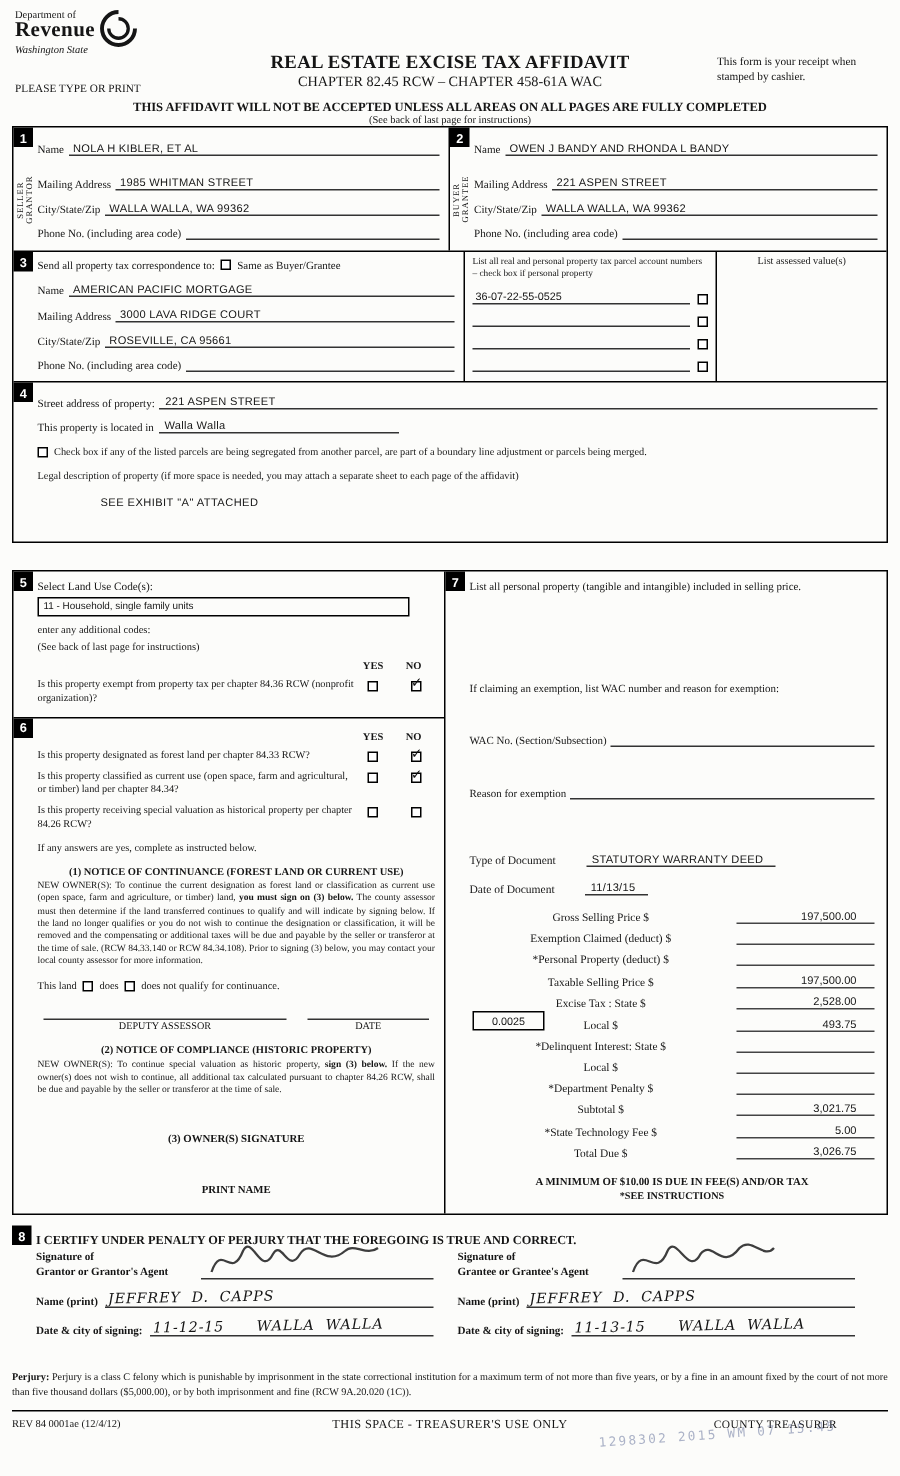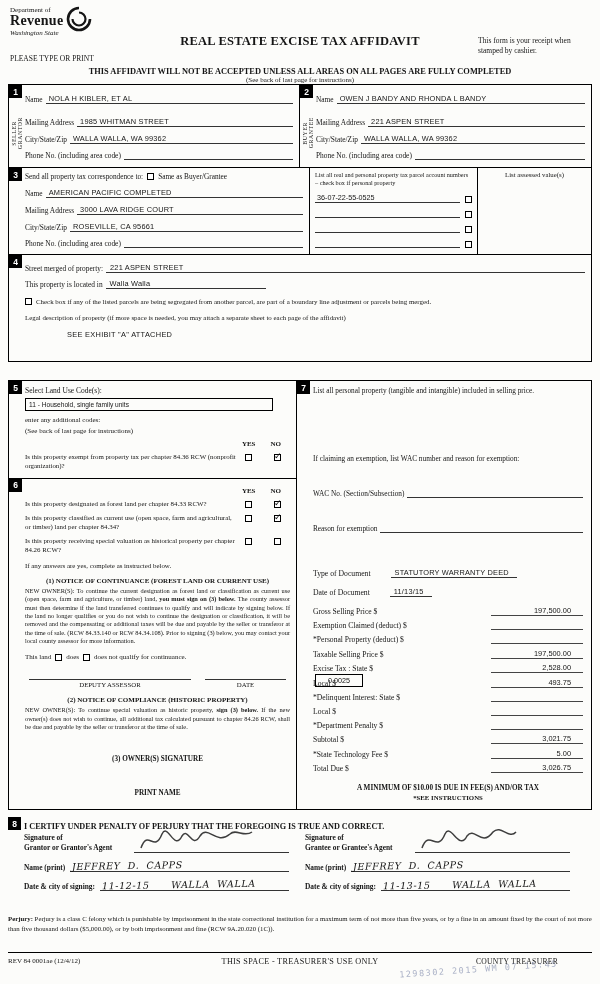--- a/index.html
+++ b/index.html
@@ -89,21 +89,21 @@
 .pplabel{font-size:7.3px;line-height:1.4;margin-top:2px}
 .sp58{height:58px}
 .sp26{height:26px}
 .exlabel{font-size:7.3px}
 .wacrow{display:flex;align-items:flex-start;font-size:7.3px;margin-top:26px}
 .wacrow .wval{flex:1;border-bottom:1px solid #333;min-height:9px;margin-left:3px}
 .docrow{display:flex;align-items:flex-end;font-size:7.7px;margin-top:9px}
 .docrow .dval{font-family:"Liberation Sans",sans-serif;font-size:7.4px;border-bottom:1px solid #333;padding:0 8px 0 4px;margin-left:20px;letter-spacing:.2px;min-height:9px}
 .money{margin-top:9px}
 .mrow{display:flex;align-items:flex-end;margin-top:4.5px;position:relative}
-.mlabel{flex:1;text-align:left;font-size:7.6px;padding-right:3px;white-space:nowrap}
+.mlabel{flex:1;text-align:center;font-size:7.6px;padding-right:3px;white-space:nowrap}
 .mval{width:92px;border-bottom:1px solid #444;font-family:"Liberation Sans",sans-serif;font-size:7.4px;text-align:right;padding:0 12px 0 0;min-height:9.5px}
 .ratebox{position:absolute;left:2px;bottom:1px;border:1px solid #000;font-family:"Liberation Sans",sans-serif;font-size:7.2px;padding:1px 12px}
 .minnote{text-align:center;font-weight:bold;font-size:7.2px;margin-top:11px}
 .seeinstr{text-align:center;font-weight:bold;font-size:6.8px;margin-top:2px}
 
 
 .s8{position:relative;padding:4px 6px 0 16px;margin-top:7px;min-height:88px}
 .certify{text-align:left;font-weight:bold;font-size:8.2px;margin-top:1px}
 .sigcols{display:flex;margin-top:2px}
 .sigcol{position:relative;width:50%;padding-right:16px}
@@ -111,21 +111,21 @@
 .sigrow{display:flex;align-items:flex-end}
 .sigrow .sline{flex:1;border-bottom:1px solid #333;min-height:10px;position:relative}
 .sigscrawl{position:absolute;left:4px;bottom:-4px}
 .nrow{display:flex;align-items:flex-end;font-size:7.4px;margin-top:7px}
 .nrow .lbl{white-space:nowrap;padding-right:2px;font-weight:bold}
 .nrow .hline{flex:1;border-bottom:1px solid #333;margin-left:3px;padding:0 2px;min-height:10px;white-space:pre}
 .hand{font-family:"DejaVu Serif",serif;font-style:italic;font-size:9.5px;letter-spacing:.6px;display:inline-block;transform:rotate(-1deg)}
 
 
 .perjury{font-size:6.8px;line-height:1.38;margin-top:9px}
-.botline{display:flex;align-items:flex-start;border-top:1px solid #000;margin-top:19px;padding-top:4px;position:relative}
+.botline{display:flex;align-items:flex-start;border-top:1px solid #000;margin-top:7px;padding-top:4px;position:relative}
 .rev{font-size:7px;width:150px}
 .tspace{flex:1;text-align:center;font-size:8.2px;letter-spacing:.3px}
 .ctreas{width:150px;text-align:center;font-size:7.6px;letter-spacing:.3px}
 .stamp{position:absolute;right:34px;top:11px;transform:rotate(-4deg);font-family:"DejaVu Sans Mono",monospace;font-size:8.5px;color:rgba(92,106,150,.5);letter-spacing:1.5px;white-space:pre}
 </style>
 </head>
 <body>
 
 <div class="page">
 
@@ -136,20 +136,21 @@
         <div class="l2">Revenue</div>
         <div class="l3">Washington State</div>
       </div>
       <svg width="26" height="26" viewBox="0 0 26 26">
         <path d="M13 2 A11 11 0 1 0 24 13" fill="none" stroke="#151515" stroke-width="2.6"></path>
         <path d="M13 6.5 A6.5 6.5 0 1 1 6.5 13" fill="none" stroke="#151515" stroke-width="2.2"></path>
       </svg>
     </div>
     <div class="title-block">
       <div class="title">REAL ESTATE EXCISE TAX AFFIDAVIT</div>
+      <div class="subtitle">CHAPTER 82.45 RCW – CHAPTER 458-61A WAC</div>
     </div>
     <div class="receipt">This form is your receipt when stamped by cashier.</div>
     <div class="typeprint">PLEASE TYPE OR PRINT</div>
   </div>
   <div class="warn">THIS AFFIDAVIT WILL NOT BE ACCEPTED UNLESS ALL AREAS ON ALL PAGES ARE FULLY COMPLETED</div>
   <div class="warnsub">(See back of last page for instructions)</div>
 
   <div class="block1">
     <div class="rowA">
       <div class="half first">
@@ -203,21 +204,21 @@
     <div class="rowB">
       <div class="s3left">
         <div class="secnum">3</div>
         <div class="s3head">
           <span>Send all property tax correspondence to:</span>
           <span class="cb"></span>
           <span>Same as Buyer/Grantee</span>
         </div>
         <div class="frow">
             <span class="lbl">Name</span>
-            <span class="val">AMERICAN PACIFIC COMPLETED</span>
+            <span class="val">AMERICAN PACIFIC MORTGAGE</span>
           </div>
         <div class="frow">
             <span class="lbl">Mailing Address</span>
             <span class="val">3000 LAVA RIDGE COURT</span>
           </div>
         <div class="frow">
             <span class="lbl">City/State/Zip</span>
             <span class="val">ROSEVILLE, CA  95661</span>
           </div>
         <div class="frow">
@@ -245,21 +246,21 @@
           </div>
       </div>
       <div class="asscol">
         <span>List assessed value(s)</span>
       </div>
     </div>
 
     <div class="rowC">
       <div class="secnum">4</div>
       <div class="srow">
-          <span class="lbl">Street merged of property:</span>
+          <span class="lbl">Street address of property:</span>
           <span class="val wide">221 ASPEN STREET</span>
         </div>
       <div class="srow">
           <span class="lbl">This property is located in</span>
           <span class="val loc">Walla Walla</span>
         </div>
       <div class="segrow">
         <span class="cb"></span>
         <span>Check box if any of the listed parcels are being segregated from another parcel, are part of a boundary line adjustment or parcels being merged.</span>
       </div>

